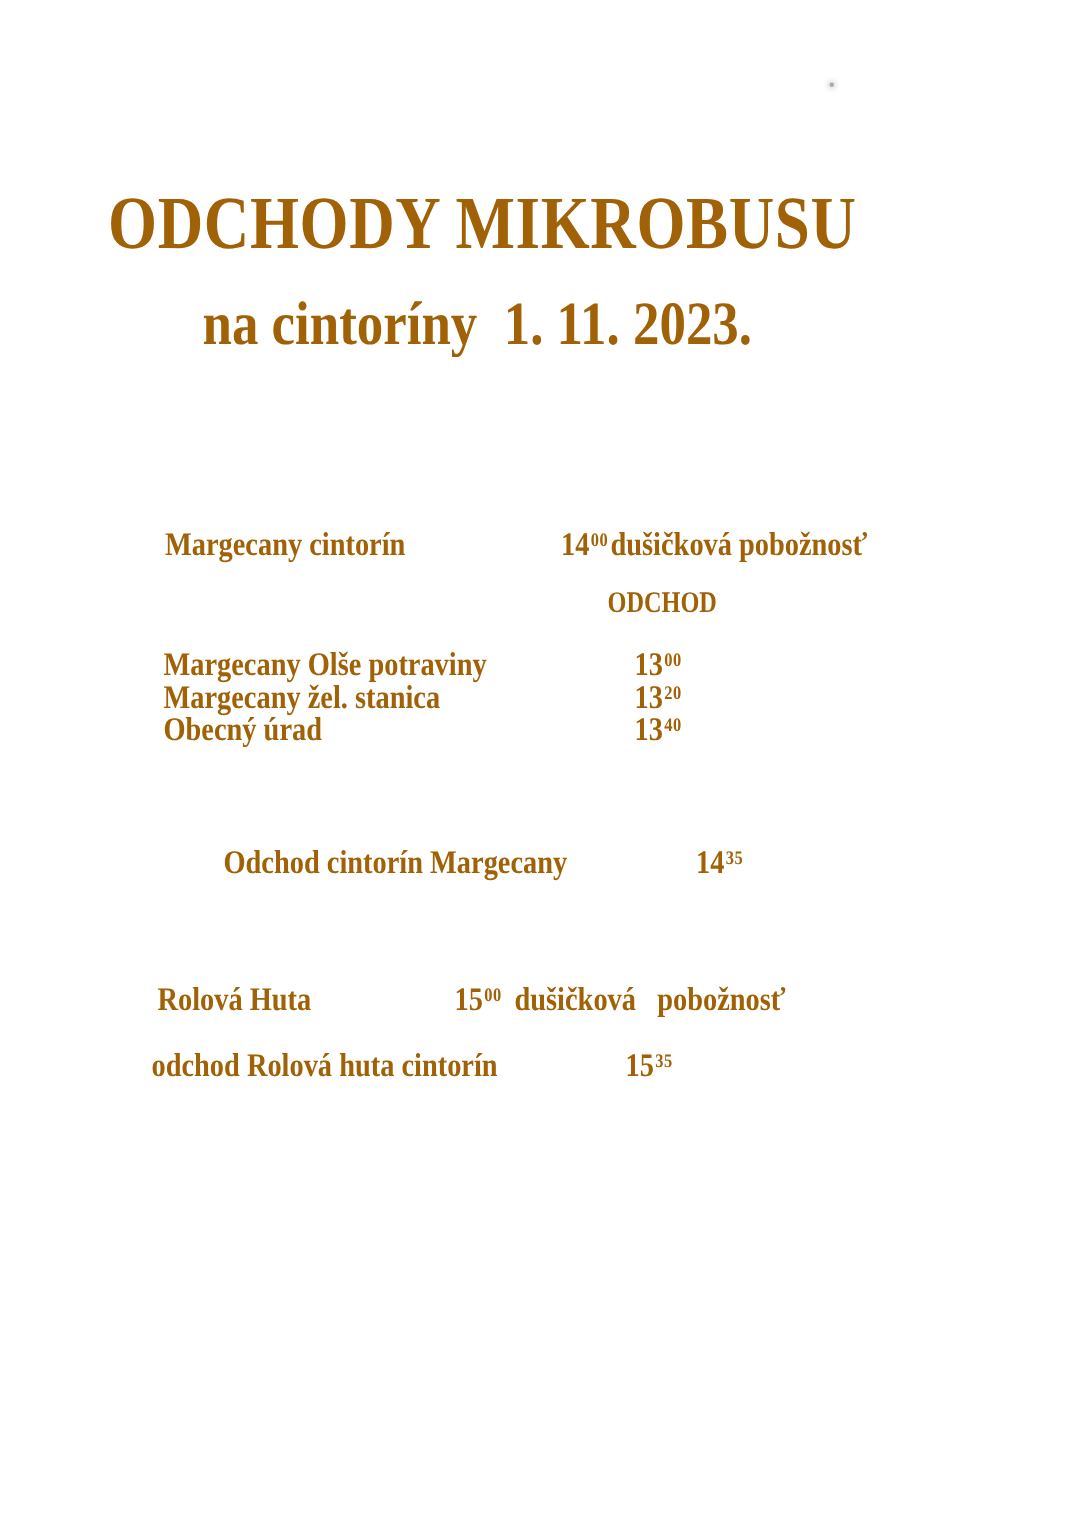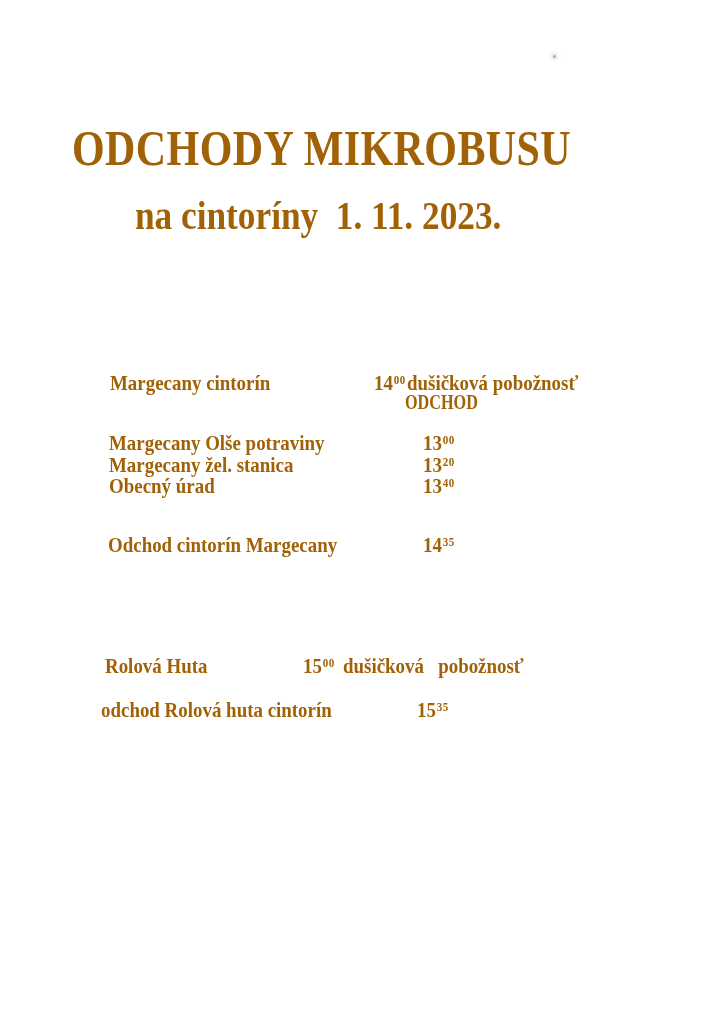--- a/index.html
+++ b/index.html
@@ -55,21 +55,21 @@
 <body>
 
 <div class="page">
 
   <div class="scan-dot"></div>
 
   <div class="txt title" style="left:72px; top:123px;">ODCHODY MIKROBUSU</div>
 
   <div class="txt subtitle" style="left:135px; top:195px;">na cintoríny  1. 11. 2023.</div>
 
-  <div class="row" style="top:372px;">
+  <div class="row" style="top:352px;">
     <span class="cell" style="left:110px;">Margecany cintorín</span>
     <span class="cell time" style="left:374px;"><span>14</span><sup>00</sup></span>
     <span class="cell" style="left:407px;">dušičková pobožnosť</span>
   </div>
 
   <div class="txt hdr" style="left:405px; top:392px;">ODCHOD</div>
 
   <div class="row" style="top:432px;padding-left:17px;">
     <span class="cell" style="left:109px;">Margecany Olše potraviny</span>
     <span class="cell time" style="left:423px;"><span>13</span><sup>00</sup></span>
@@ -78,21 +78,21 @@
   <div class="row" style="top:454px;">
     <span class="cell" style="left:109px;">Margecany žel. stanica</span>
     <span class="cell time" style="left:423px;"><span>13</span><sup>20</sup></span>
   </div>
 
   <div class="row" style="top:475px;">
     <span class="cell" style="left:109px;">Obecný úrad</span>
     <span class="cell time" style="left:423px;"><span>13</span><sup>40</sup></span>
   </div>
 
-  <div class="row" style="top:534px;">
+  <div class="row" style="top:564px;margin-left:41px;">
     <span class="cell" style="left:108px;">Odchod cintorín Margecany</span>
     <span class="cell time" style="left:423px;"><span>14</span><sup>35</sup></span>
   </div>
 
 
   <div class="row" style="top:655px;text-align:right;">
     <span class="cell" style="left:105px;">Rolová Huta</span>
     <span class="cell time" style="left:303px;"><span>15</span><sup>00</sup></span>
     <span class="cell" style="left:343px;">dušičková   pobožnosť</span>
   </div>

